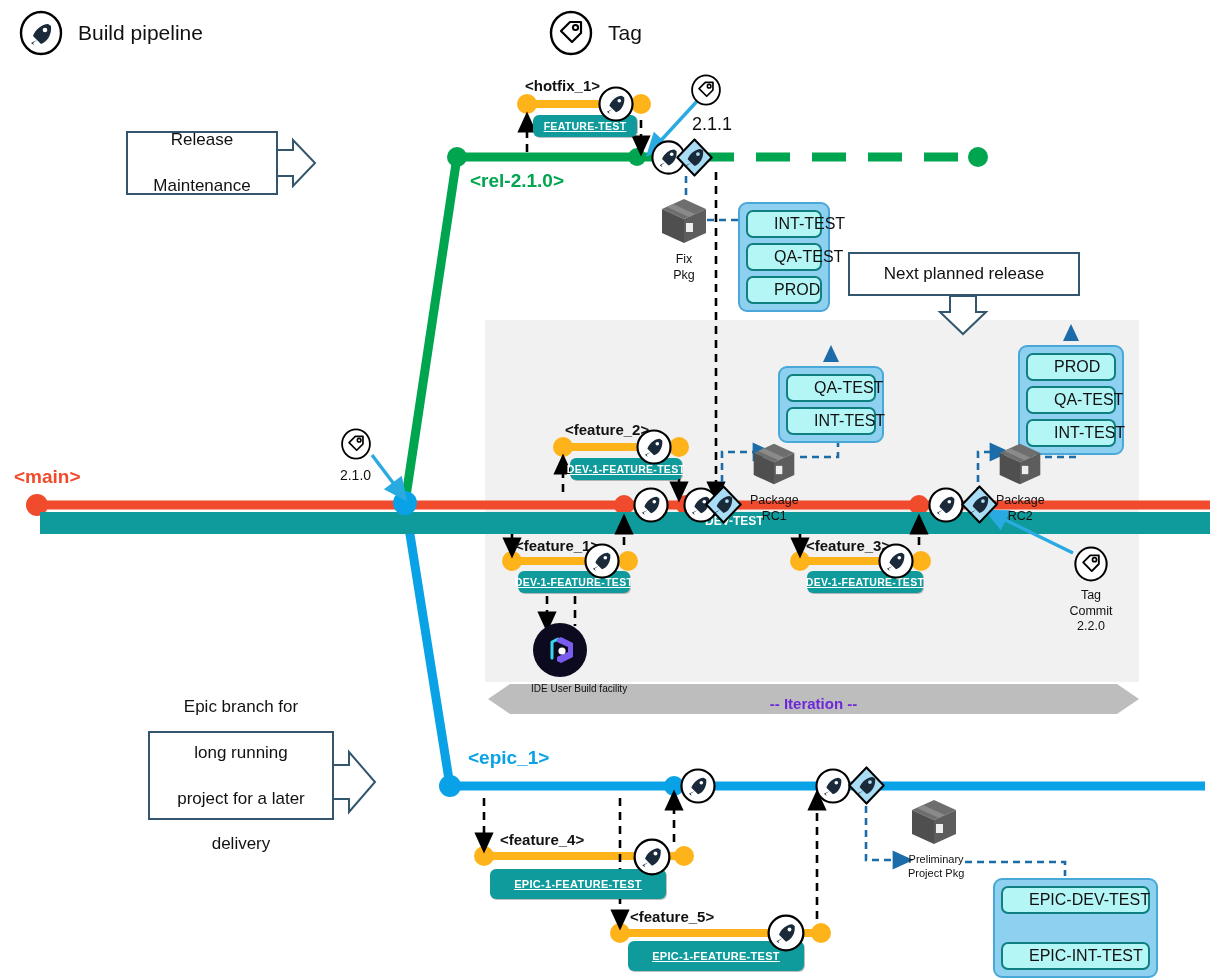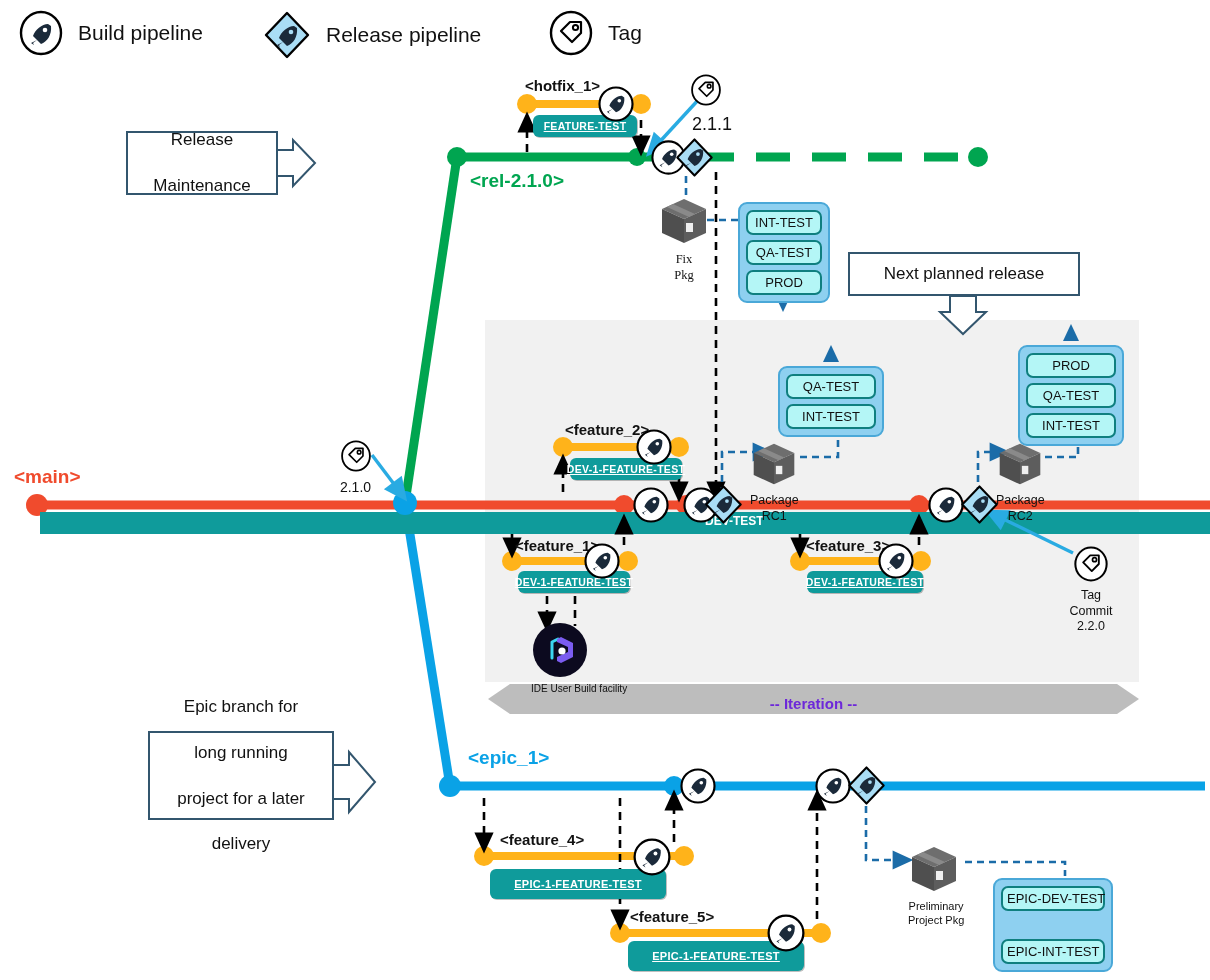--- a/index.html
+++ b/index.html
@@ -29,21 +29,21 @@
   .chip{background:#0f9b9b;color:#fff;border-radius:6px;
         display:flex;align-items:center;justify-content:center;
         font-size:10.5px;font-weight:bold;letter-spacing:.3px;
         box-shadow:1px 1px 0 rgba(0,0,0,.25);box-sizing:border-box;white-space:nowrap;text-decoration:underline;}
   .chip.big{font-size:11px;}
 
   
   .envstack{background:#8ed0f0;border:2px solid #4aa8d8;border-radius:9px;
             padding:6px;display:flex;flex-direction:column;gap:5px;box-sizing:border-box;}
   .envbtn{background:#b4f6f6;border:2px solid #0f7f7f;border-radius:7px;
-          font-size:13px;color:#111;text-align:center;padding:3px 4px;
+          font-size:16px;color:#111;text-align:center;padding:3px 26px;
           box-sizing:border-box;white-space:nowrap;}
 
   
   .cap{font-size:12.5px;color:#111;text-align:center;line-height:1.25;white-space:nowrap;}
   .cap.sm{font-size:11px;}
 
   
   .iter-text{position:absolute;width:100%;text-align:center;top:11px;
              font-size:15px;color:#6d28d9;font-weight:bold;}
   .dev-test-lbl{color:#fff;font-size:12px;font-weight:bold;}
@@ -177,28 +177,20 @@
 
   <div class="el legend-item" style="left:18px;top:10px;">
     <svg width="46" height="46" viewBox="0 0 46 46">
       <ellipse cx="23" cy="23" rx="20" ry="21" fill="#fff" stroke="#000" stroke-width="2.4"></ellipse>
       <path d="M30,14 C24,14 17,20 15,26 L19,30 L13,33 L16,35 L15,33 L19,30 L23,34 C29,32 34,25 33,16 Z" fill="#1b2a3a"></path>
       <circle cx="27" cy="20" r="2.3" fill="#fff"></circle>
     </svg>
     <span class="legend-label">Build pipeline</span>
   </div>
 
-  <div class="el legend-item" style="left:262px;top:10px;">
-    <svg width="50" height="50" viewBox="0 0 50 50">
-      <path d="M25,3 L46,25 L25,47 L4,25 Z" fill="#a9ddf5" stroke="#000" stroke-width="2.4" stroke-linejoin="round"></path>
-      <path d="M32,16 C26,16 19,22 17,28 L21,32 L15,35 L18,37 L17,35 L21,32 L25,36 C31,34 36,27 35,18 Z" fill="#1b2a3a"></path>
-      <circle cx="29" cy="22" r="2.3" fill="#a9ddf5"></circle>
-    </svg>
-    <span class="legend-label">Release pipeline</span>
-  </div>
 
   <div class="el legend-item" style="left:548px;top:10px;">
     <svg width="46" height="46" viewBox="0 0 46 46">
       <ellipse cx="23" cy="23" rx="20" ry="21" fill="#fff" stroke="#000" stroke-width="2.4"></ellipse>
       <path d="M13,21 L22,12 L33,12 L33,23 L24,32 Z" fill="none" stroke="#000" stroke-width="2.2" stroke-linejoin="round"></path>
       <circle cx="27.5" cy="17.5" r="2.6" fill="none" stroke="#000" stroke-width="2"></circle>
     </svg>
     <span class="legend-label">Tag</span>
   </div>
 
@@ -247,26 +239,26 @@
     <div class="envbtn">QA-TEST</div>
     <div class="envbtn">INT-TEST</div>
   </div>
 
   <div class="el envstack" style="left:1018px;top:345px;width:106px;">
     <div class="envbtn">PROD</div>
     <div class="envbtn">QA-TEST</div>
     <div class="envbtn">INT-TEST</div>
   </div>
 
-  <div class="el envstack" style="left:993px;top:878px;width:120px;gap:28px;">
+  <div class="el envstack" style="left:993px;top:878px;width:165px;gap:28px;">
     <div class="envbtn">EPIC-DEV-TEST</div>
     <div class="envbtn">EPIC-INT-TEST</div>
   </div>
 
-  <div class="el" style="left:658px;top:195px;font-family:Liberation Serif, serif;">
+  <div class="el" style="left:658px;top:195px;">
     <svg width="52" height="52" viewBox="0 0 52 52">
       <path d="M26,4 L48,14 L26,24 L4,14 Z" fill="#6e6e6e"></path>
       <path d="M4,14 L26,24 L26,48 L4,38 Z" fill="#4f4f4f"></path>
       <path d="M48,14 L26,24 L26,48 L48,38 Z" fill="#5d5d5d"></path>
       <path d="M15,9 L37,19 L31,22 L9,12 Z" fill="#8a8a8a"></path>
       <rect x="28" y="28" width="7" height="9" fill="#efefef"></rect>
     </svg>
     <div class="cap" style="margin-top:1px;">Fix</div>
     <div class="cap">Pkg</div>
   </div>
@@ -288,42 +280,42 @@
       <path d="M26,4 L48,14 L26,24 L4,14 Z" fill="#6e6e6e"></path>
       <path d="M4,14 L26,24 L26,48 L4,38 Z" fill="#4f4f4f"></path>
       <path d="M48,14 L26,24 L26,48 L48,38 Z" fill="#5d5d5d"></path>
       <path d="M15,9 L37,19 L31,22 L9,12 Z" fill="#8a8a8a"></path>
       <rect x="28" y="28" width="7" height="9" fill="#efefef"></rect>
     </svg>
     <div class="cap" style="margin-top:1px;">Package</div>
     <div class="cap">RC2</div>
   </div>
 
-  <div class="el" style="left:908px;top:843px;">
+  <div class="el" style="left:908px;top:796px;">
     <svg width="52" height="52" viewBox="0 0 52 52">
       <path d="M26,4 L48,14 L26,24 L4,14 Z" fill="#6e6e6e"></path>
       <path d="M4,14 L26,24 L26,48 L4,38 Z" fill="#4f4f4f"></path>
       <path d="M48,14 L26,24 L26,48 L48,38 Z" fill="#5d5d5d"></path>
       <path d="M15,9 L37,19 L31,22 L9,12 Z" fill="#8a8a8a"></path>
       <rect x="28" y="28" width="7" height="9" fill="#efefef"></rect>
     </svg>
     <div class="cap sm" style="margin-top:1px;">Preliminary</div>
     <div class="cap sm">Project Pkg</div>
   </div>
 
   <div class="el" style="left:690px;top:74px;">
     <svg width="32" height="32" viewBox="0 0 46 46">
       <ellipse cx="23" cy="23" rx="20" ry="21" fill="#fff" stroke="#000" stroke-width="2.6"></ellipse>
       <path d="M13,21 L22,12 L33,12 L33,23 L24,32 Z" fill="none" stroke="#000" stroke-width="2.4" stroke-linejoin="round"></path>
       <circle cx="27.5" cy="17.5" r="2.6" fill="none" stroke="#000" stroke-width="2.2"></circle>
     </svg>
     <div class="cap" style="margin-top:3px;margin-left:2px;font-size:18px;">2.1.1</div>
   </div>
 
-  <div class="el" style="left:340px;top:440px;">
+  <div class="el" style="left:340px;top:428px;">
     <svg width="32" height="32" viewBox="0 0 46 46">
       <ellipse cx="23" cy="23" rx="20" ry="21" fill="#fff" stroke="#000" stroke-width="2.6"></ellipse>
       <path d="M13,21 L22,12 L33,12 L33,23 L24,32 Z" fill="none" stroke="#000" stroke-width="2.4" stroke-linejoin="round"></path>
       <circle cx="27.5" cy="17.5" r="2.6" fill="none" stroke="#000" stroke-width="2.2"></circle>
     </svg>
     <div class="cap" style="margin-top:3px;margin-left:-1px;font-size:14px;">2.1.0</div>
   </div>
 
   <div class="el" style="left:1069px;top:546px;width:44px;">
     <svg width="36" height="36" viewBox="0 0 46 46" style="margin-left:4px;">

